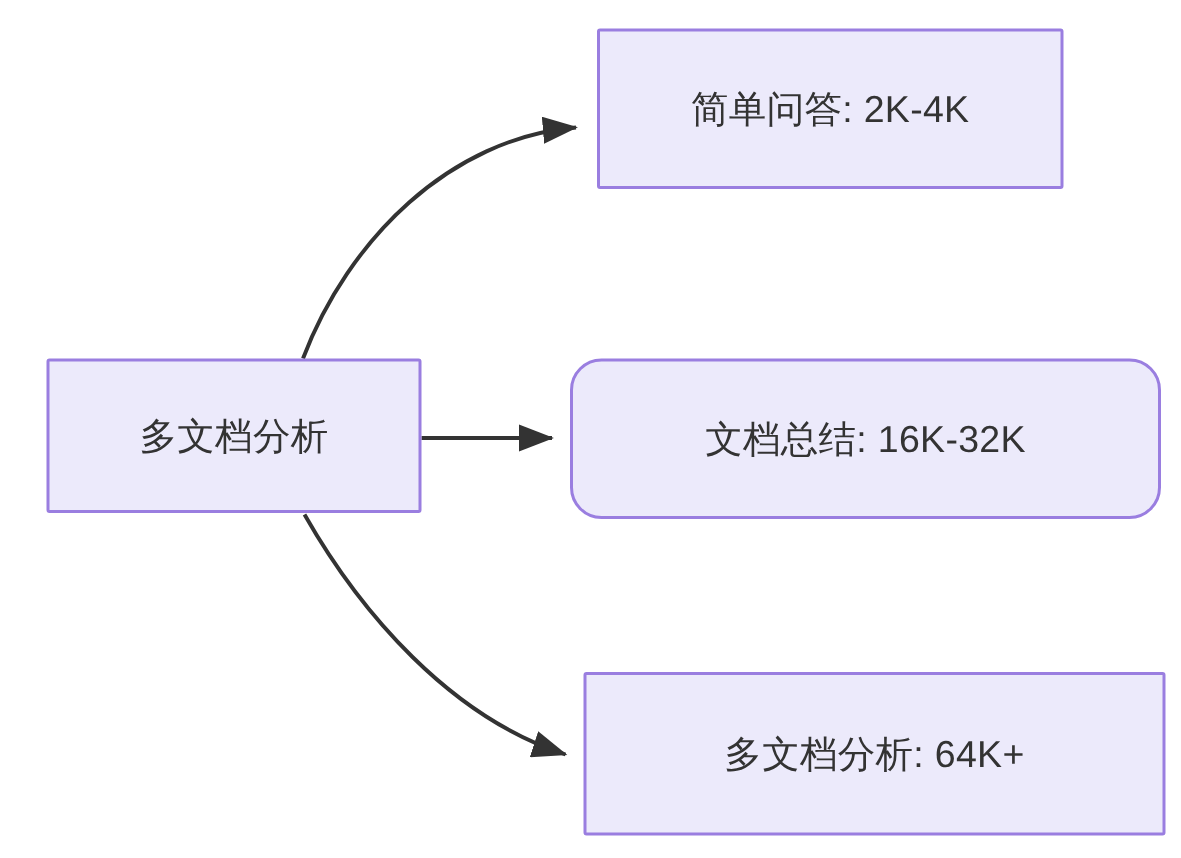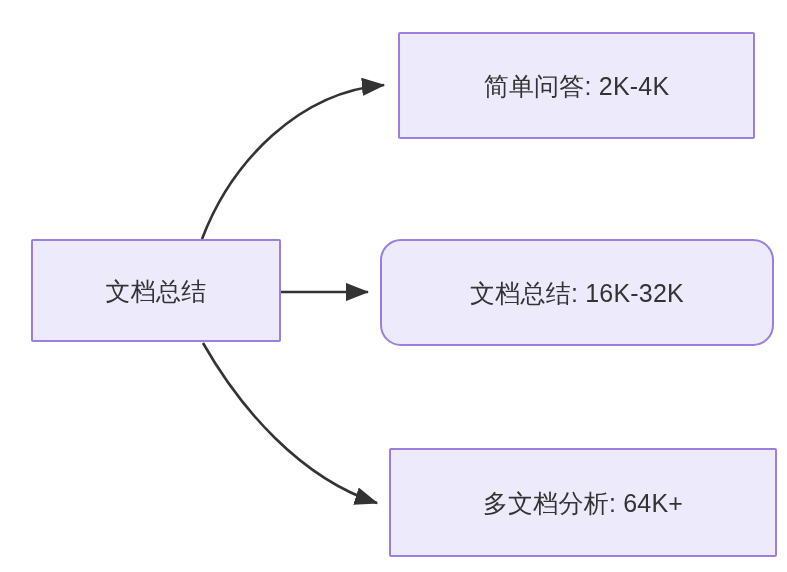--- a/index.html
+++ b/index.html
@@ -45,22 +45,22 @@
     white-space: nowrap;
   }
   #node-source {
     left: 31px;
     top: 239px;
     width: 250px;
     height: 103px;
   }
   #node-target-0 {
     left: 398px;
-    top: 32px;
-    width: 357px;
+    top: 19px;
+    width: 311px;
     height: 107px;
   }
   #node-target-1 {
     left: 380px;
     top: 239px;
     width: 394px;
     height: 107px;
     border-radius: 21px;
   }
   #node-target-2 {
@@ -83,21 +83,21 @@
     </defs>
 
     <path d="M 202,239 C 232,160 300,92 384,85" fill="none" stroke="#333333" stroke-width="2.6" marker-end="url(#arrowhead)"></path>
 
     <path d="M 281,292 L 368,292" fill="none" stroke="#333333" stroke-width="2.6" marker-end="url(#arrowhead)"></path>
 
     <path d="M 203,343 C 240,408 300,478 377,503" fill="none" stroke="#333333" stroke-width="2.6" marker-end="url(#arrowhead)"></path>
   </svg>
 
   <div class="node" id="node-source">
-    <span class="node-label">文档总结</span>
+    <span class="node-label">多文档分析</span>
   </div>
 
   <div class="node" id="node-target-0">
     <span class="node-label">简单问答: 2K-4K</span>
   </div>
 
   <div class="node" id="node-target-1">
     <span class="node-label">文档总结: 16K-32K</span>
   </div>
 

